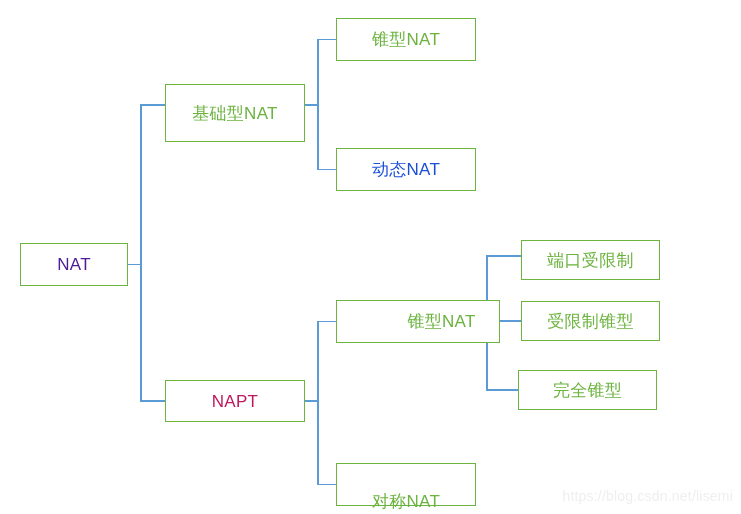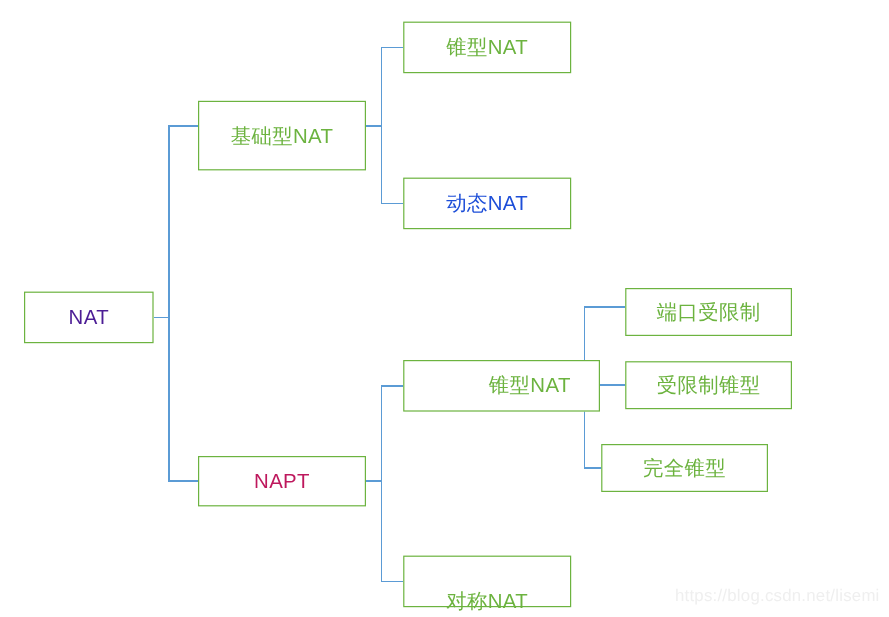--- a/index.html
+++ b/index.html
@@ -96,20 +96,20 @@
       </div>
       <div class="node" style="left: 336px; top: 463px; width: 140px; height: 43px; border-color: rgb(108, 179, 63);">
         <span class="node-label" style="color: rgb(108, 179, 63); margin-top: 34px;">对称NAT</span>
       </div>
       <div class="node" style="left: 521px; top: 240px; width: 139px; height: 40px; border-color: rgb(108, 179, 63);">
         <span class="node-label" style="color: rgb(108, 179, 63);">端口受限制</span>
       </div>
       <div class="node" style="left: 521px; top: 301px; width: 139px; height: 40px; border-color: rgb(108, 179, 63);">
         <span class="node-label" style="color: rgb(108, 179, 63);">受限制锥型</span>
       </div>
-      <div class="node" style="left: 501px; top: 370px; width: 139px; height: 40px; border-color: rgb(108, 179, 63);">
+      <div class="node" style="left: 518px; top: 370px; width: 139px; height: 40px; border-color: rgb(108, 179, 63);">
         <span class="node-label" style="color: rgb(108, 179, 63);">完全锥型</span>
       </div>
     </div>
 
   <div class="watermark">https://blog.csdn.net/lisemi</div>
 
 </div>
 
 </body></html>

